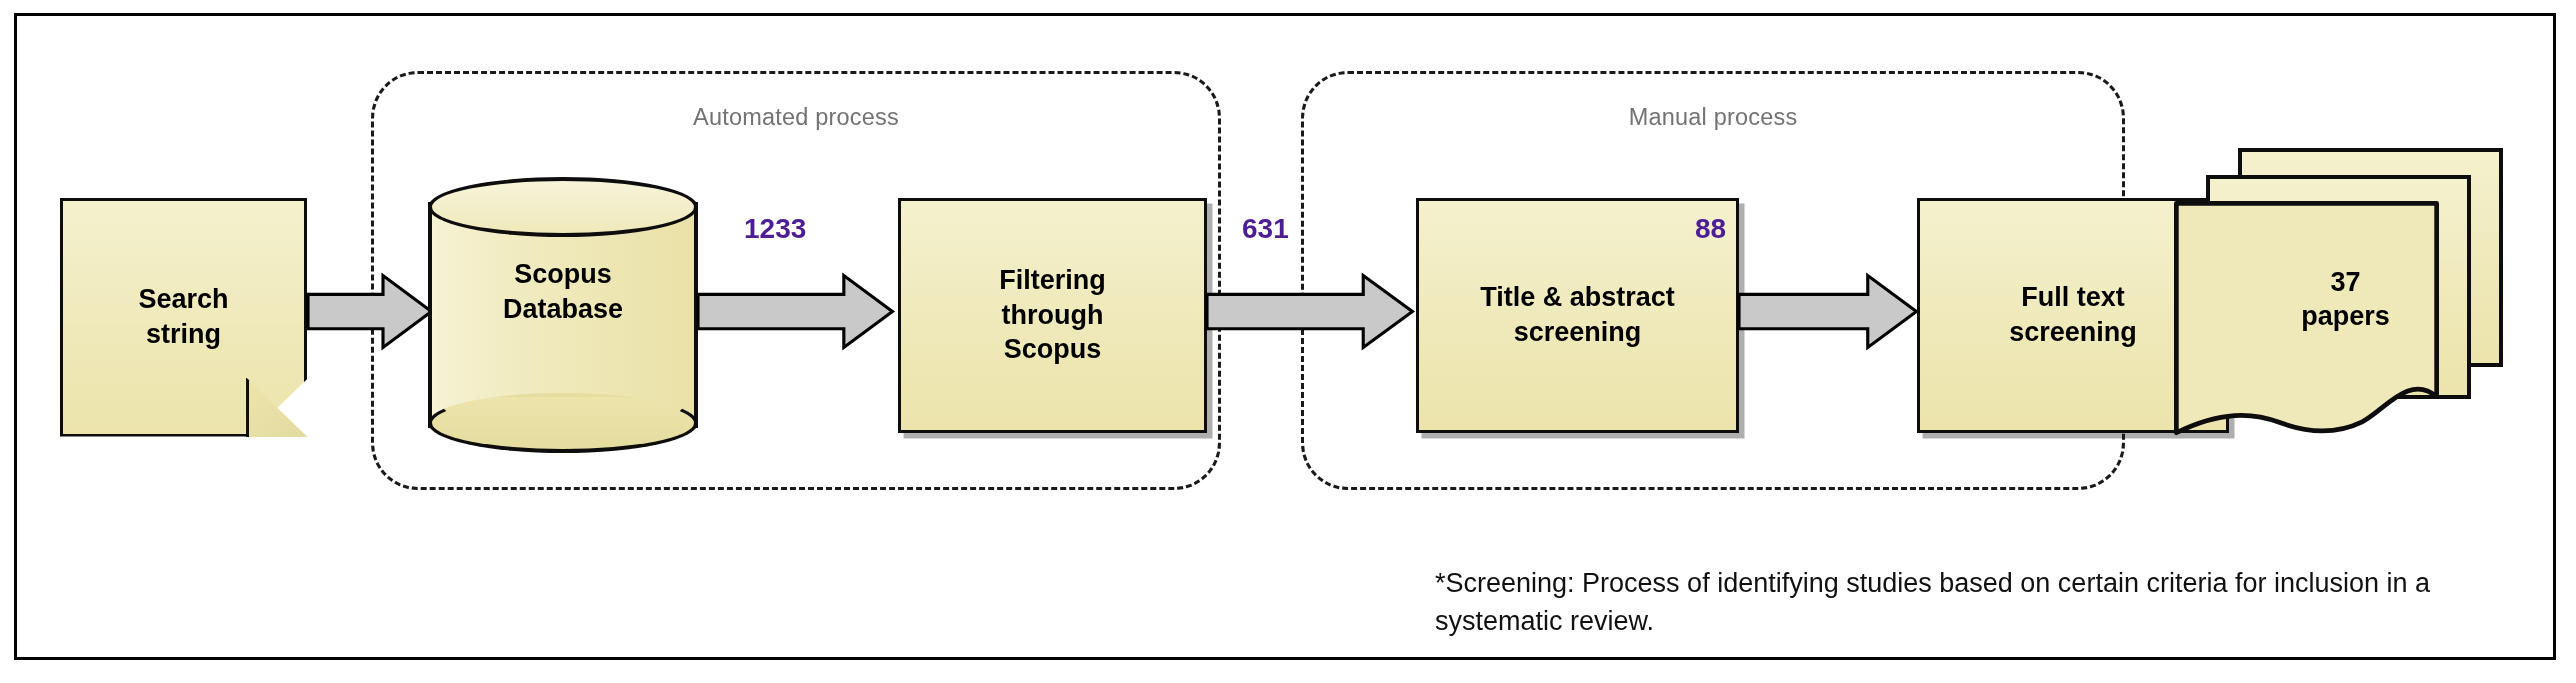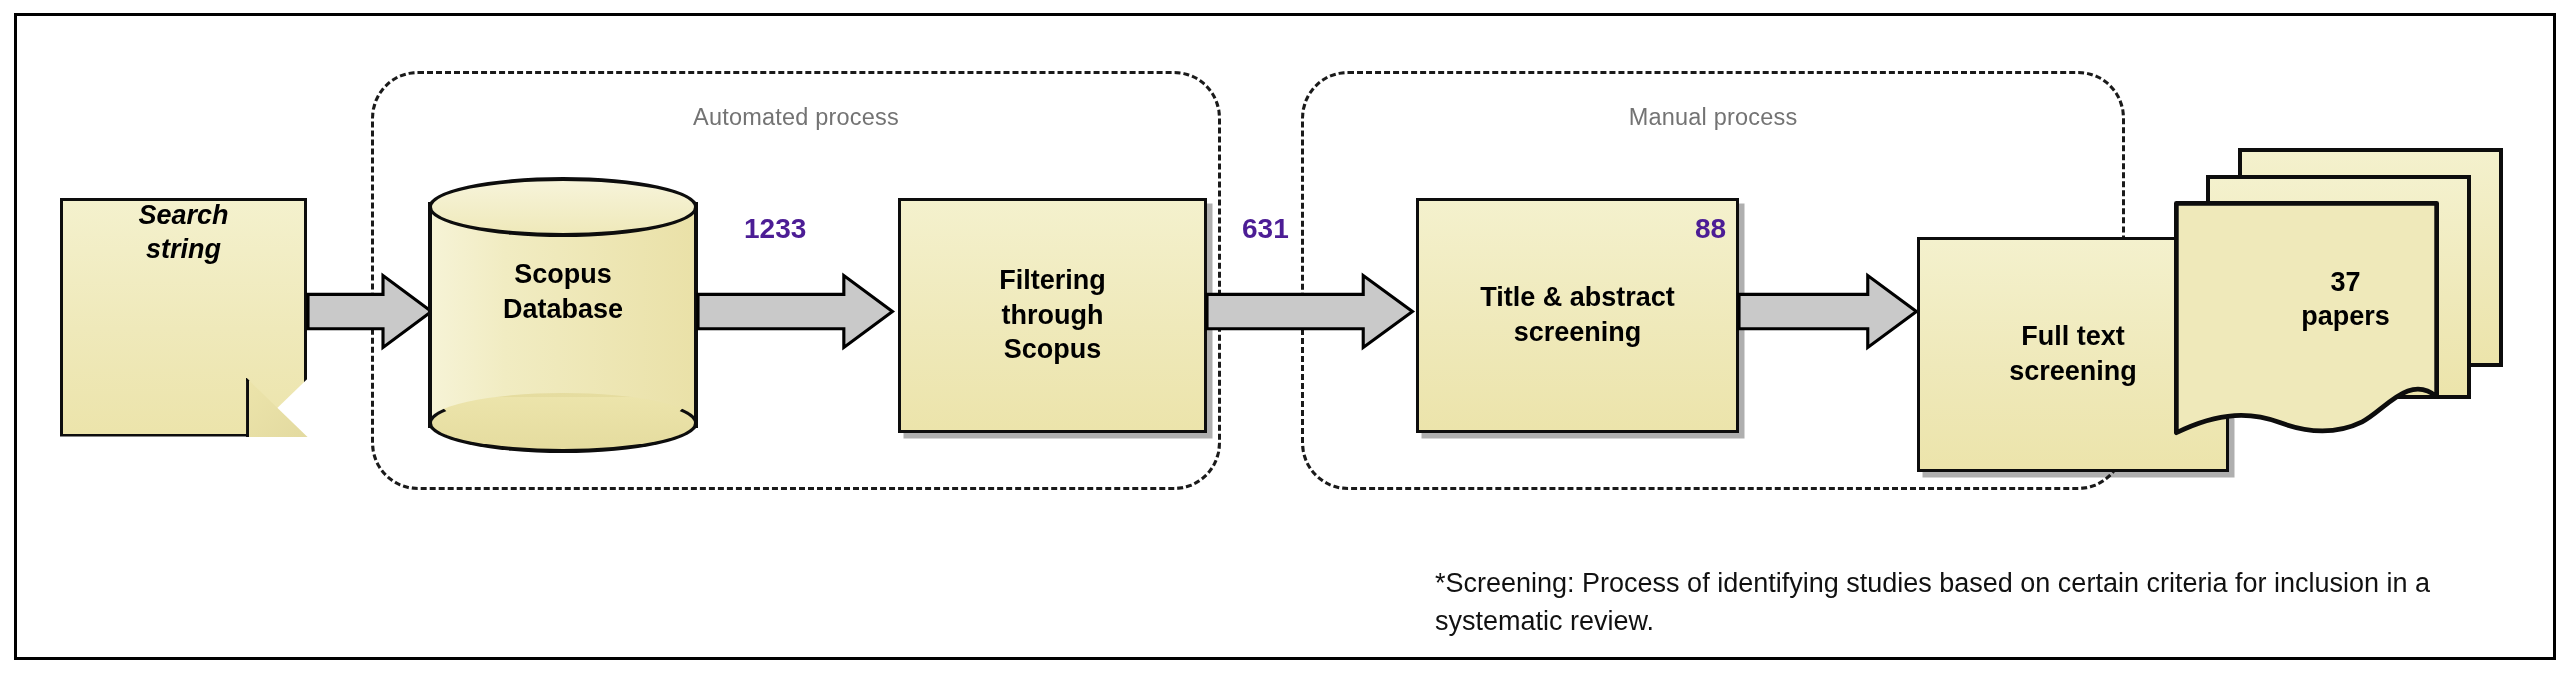--- a/index.html
+++ b/index.html
@@ -107,22 +107,22 @@
     background: linear-gradient(135deg, #ece4ab 0%, #e3daa0 100%);
     border-left: 3.9px solid #0d0d0d;
     border-top: 3.9px solid #0d0d0d;
     box-sizing: border-box;
     clip-path: polygon(0 0, 100% 100%, 0 100%);
   }
   #node-search .doc-text {
     position: absolute;
     inset: 0;
     display: flex;
+    align-items: center;
     justify-content: center;
-    font-style: italic;
   }
 
   
   #node-db {
     position: absolute;
     left: 411px;
     top: 161px;
     width: 270px;
     height: 276px;
   }
@@ -308,21 +308,21 @@
       </div>
     </div>
 
     <div class="arrow" style="left:1722px; width:179px;">
       <svg viewBox="0 0 228 96" preserveAspectRatio="none">
         <polygon points="0,26 164,26 164,2 226,48 164,94 164,70 0,70" fill="#c9c9c9" stroke="#000000" stroke-width="4"></polygon>
       </svg>
     </div>
     <div class="edge-label" style="left:1678px; top:197px;">88</div>
 
-    <div class="node-rect" id="node-fulltext" style="left:1900px; top:182px; width:312px; height:235px;margin-top:39px;">
+    <div class="node-rect" id="node-fulltext" style="left:1900px; top:182px; width:312px; height:235px;">
       <div class="node-label">
         <span>Full text</span><br>
         <span>screening</span>
       </div>
     </div>
 
     <div class="arrow" style="left:2212px; width:125px;">
       <svg viewBox="0 0 160 96" preserveAspectRatio="none">
         <polygon points="0,26 96,26 96,2 158,48 96,94 96,70 0,70" fill="#c9c9c9" stroke="#000000" stroke-width="4"></polygon>
       </svg>

